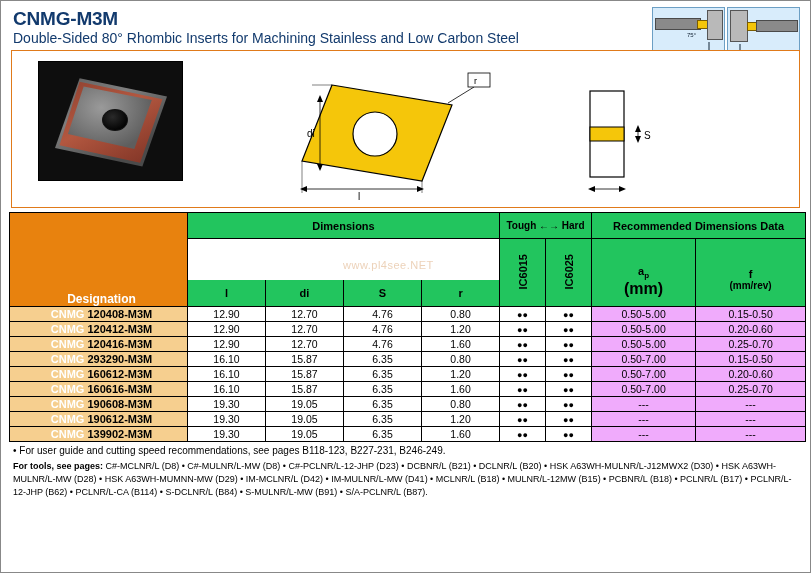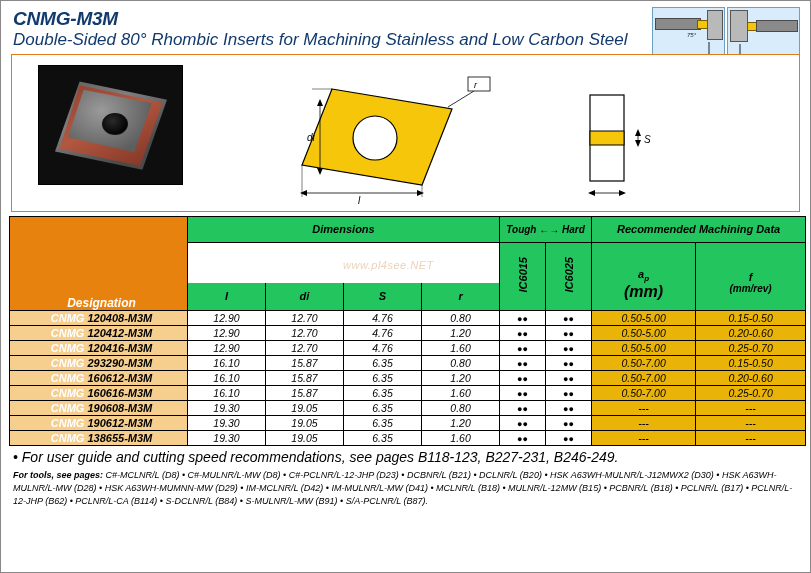--- a/index.html
+++ b/index.html
@@ -10,33 +10,32 @@
     background: #ffffff;
     color: #000;
     position: relative;
     overflow: hidden;
   }
   .page {
     position: relative;
     width: 811px; height: 573px;
     border: 1px solid #888;
     padding: 6px 8px 14px 8px;
-    font-style: italic;
   }
   
   .title {
     font-size: 19px;
     font-weight: bold;
     color: #123a6d;
     letter-spacing: -0.2px;
     line-height: 1.05;
     margin: 2px 0 2px 4px;
   }
   .subtitle {
-    font-size: 17px;
+    font-size: 14px;
     color: #123a6d;
     margin: 0 0 4px 4px;
     line-height: 1.1;
   }
   
   .tool-grid {
     position: absolute;
     right: 10px; top: 6px;
     width: 148px; height: 120px;
     display: grid;
@@ -146,25 +145,25 @@
     background: #f6cf8f;
     color: #fff;
     font-weight: bold;
     text-align: left;
     padding-left: 6px !important;
     font-size: 11px;
   }
   td.desig .code { color: #000; }
   td.val { background:#fff; font-size:10.5px; }
   td.dot { background:#fff; font-size: 12px; }
-  td.rec { background:#eab308; font-size:10.5px; }
+  td.rec { background:#f0abfc; font-size:10.5px; }
   .dot::after { content:"\25CF"; font-size: 9px; }
   
   .note {
-    font-size: 14px;
+    font-size: 10px;
     margin: 3px 2px 2px 4px;
   }
   .tools-note {
     font-size: 9px;
     margin: 4px 2px 0 4px;
     line-height: 1.45;
   }
   .tools-note b { font-weight: bold; }
 </style>
 </head>
@@ -289,21 +288,21 @@
       <col style="width:46px">
         <col style="width:46px">
       <col style="width:104px">
         <col style="width:110px">
     </colgroup>
     <tbody>
       <tr>
         <td rowspan="3" class="hdr-orange" style="height:94px;">Designation</td>
         <td colspan="4" class="hdr-white" style="height:26px;">Dimensions</td>
         <td colspan="2" class="hdr-white" style="height:26px; font-size:10px;">Tough ←→ Hard</td>
-        <td colspan="2" class="hdr-white" style="height:26px;">Recommended  Machining Data</td>
+        <td colspan="2" class="hdr-white" style="height:26px;">Recommended  Dimensions Data</td>
       </tr>
       <tr>
         <td colspan="4" style="border-top:none;border-bottom:none;background:#fff;height:40px;"></td>
         <td rowspan="2" class="hdr-white" style="height:68px;">
           <span class="vert">IC6015</span>
         </td>
         <td rowspan="2" class="hdr-white" style="height:68px;">
           <span class="vert">IC6025</span>
         </td>
         <td class="hdr-white" style="height:40px;vertical-align:bottom;border-bottom:none;">
@@ -404,21 +403,21 @@
         <td class="val">19.30</td>
         <td class="val">19.05</td>
         <td class="val">6.35</td>
         <td class="val">1.20</td>
         <td class="dot"><span class="dot"></span></td>
         <td class="dot"><span class="dot"></span></td>
         <td class="rec">---</td>
         <td class="rec">---</td>
       </tr>
       <tr>
-        <td class="desig"><span>CNMG</span> <span class="code">138655-M3M</span></td>
+        <td class="desig"><span>CNMG</span> <span class="code">139902-M3M</span></td>
         <td class="val">19.30</td>
         <td class="val">19.05</td>
         <td class="val">6.35</td>
         <td class="val">1.60</td>
         <td class="dot"><span class="dot"></span></td>
         <td class="dot"><span class="dot"></span></td>
         <td class="rec">---</td>
         <td class="rec">---</td>
       </tr>
     </tbody>

